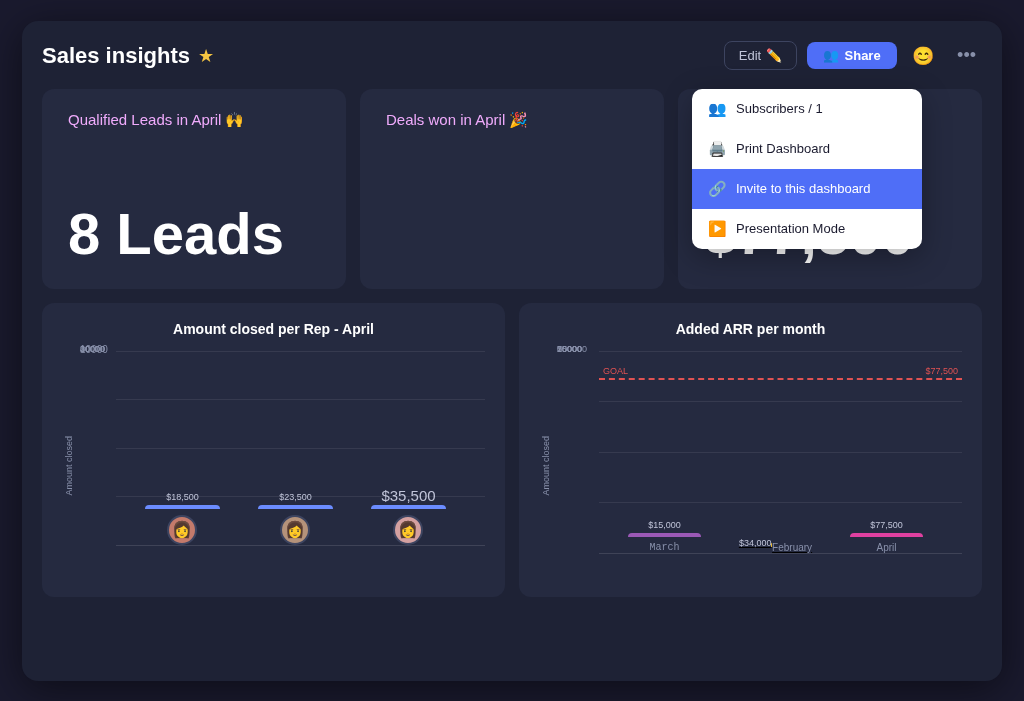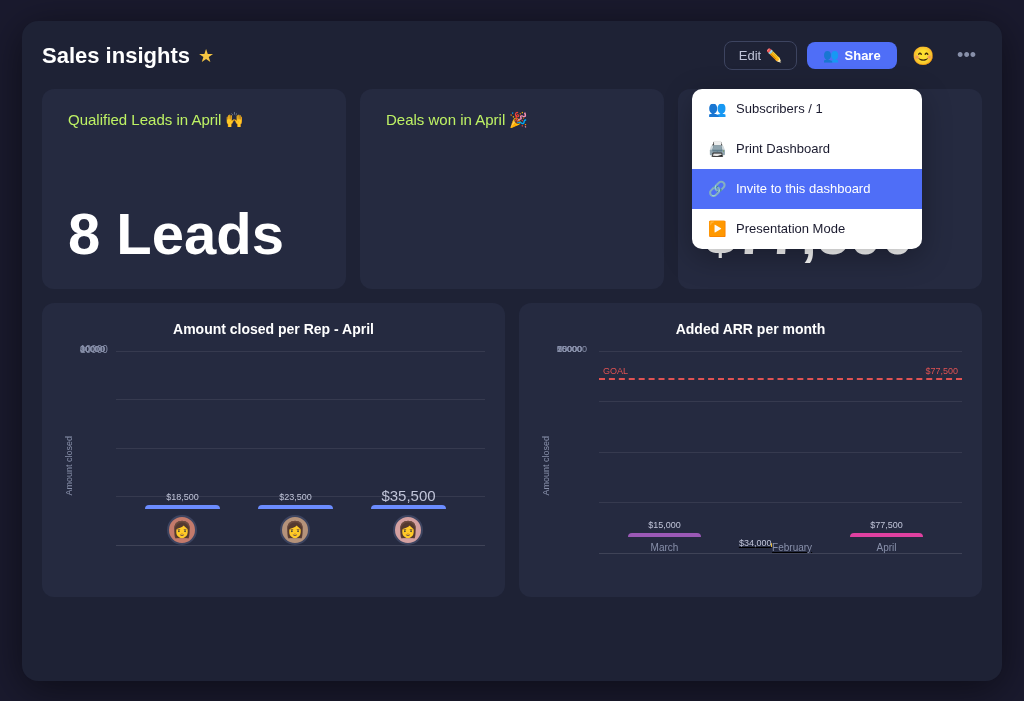--- a/index.html
+++ b/index.html
@@ -93,21 +93,21 @@
       background: #252a40;
       border-radius: 12px;
       padding: 22px 26px 26px;
       min-height: 200px;
       display: flex;
       flex-direction: column;
       justify-content: space-between;
     }
     .stat-card-title {
       font-size: 15px;
-      color: #bef264;
+      color: #f0abfc;
       font-weight: 500;
       margin-bottom: 20px;
     }
     .stat-card-value {
       font-size: 58px;
       font-weight: 800;
       color: #ffffff;
       line-height: 1;
     }
     
@@ -314,21 +314,21 @@
               <div style="border-top: 2px dashed #e05252; width:100%; position:relative;">
                 <span style="position:absolute; left:4px; top:-14px; font-size:9px; color:#e05252;text-align:center;">GOAL</span>
                 <span style="position:absolute; right:4px; top:-14px; font-size:9px; color:#e05252;">$77,500</span>
               </div>
             </div>
 
             <div id="right-bars-container" style="position:absolute; bottom:28px; left:42px; right:10px; top:0; display:flex; align-items:flex-end; justify-content:space-around; padding: 0 10px;">
             <div style="display: flex; flex-direction: column; align-items: center; width: 22%;">
       <span style="font-size:9px; color:#c0c4d8; margin-bottom:3px;">$15,000</span>
       <div style="width:100%; height:15%; background:#9b59b6; border-radius:4px 4px 0 0; min-height:4px;"></div>
-      <span style="font-size:10px; color:#8890aa; margin-top:5px;">March</span>
+      <span style="font-size:10px; color:#8890aa; margin-top:5px;font-family:Liberation Mono, monospace;">March</span>
     </div>
                 <div style="display: flex; flex-direction: row; align-items: center; width: 22%; text-decoration: underline;">
       <span style="font-size:9px; color:#c0c4d8; margin-bottom:3px;">$34,000</span>
       <div style="width:100%; height:34%; background:#e6b830; border-radius:4px 4px 0 0; min-height:4px;"></div>
       <span style="font-size:10px; color:#8890aa; margin-top:5px;">February</span>
     </div>
                 <div style="display: flex; flex-direction: column; align-items: center; width: 22%;">
       <span style="font-size:9px; color:#c0c4d8; margin-bottom:3px;">$77,500</span>
       <div style="width:100%; height:77.5%; background:#e040a0; border-radius:4px 4px 0 0; min-height:4px;"></div>
       <span style="font-size:10px; color:#8890aa; margin-top:5px;">April</span>

